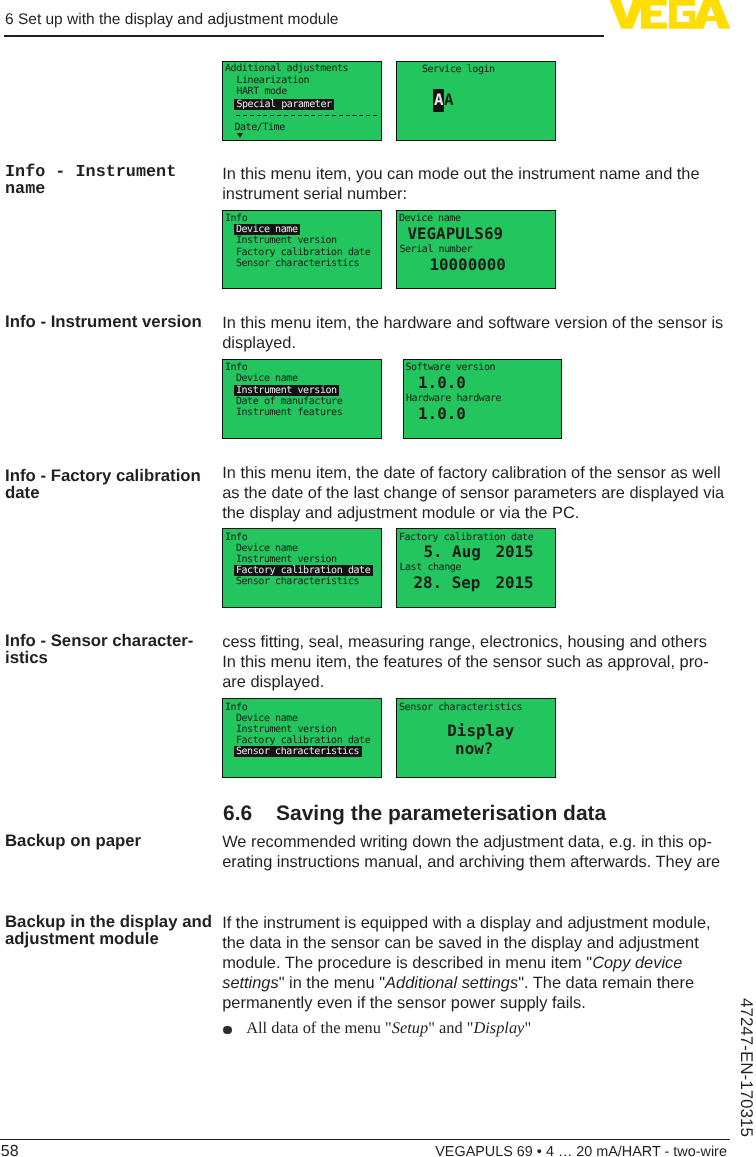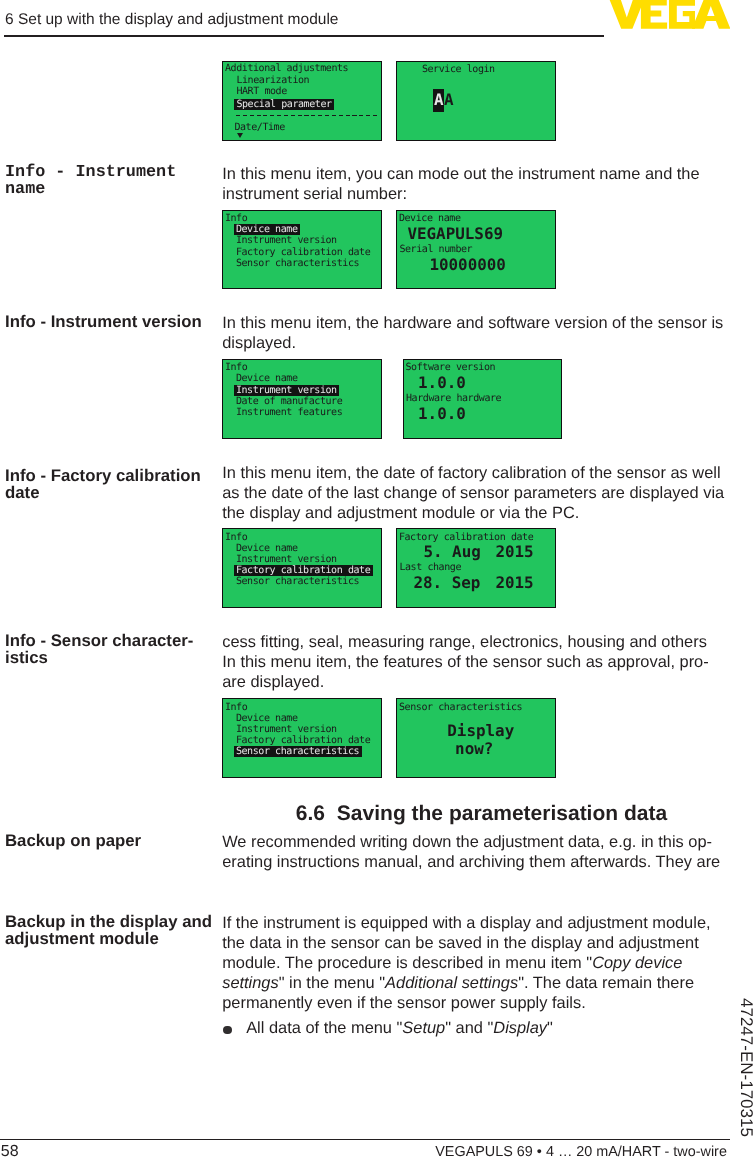--- a/index.html
+++ b/index.html
@@ -17,26 +17,26 @@
   
   .marg{position:absolute;left:5px;width:212px;font-size:16.8px;font-weight:bold;
         line-height:16.5px;}
   .body{position:absolute;left:222.2px;width:505px;font-size:16.4px;line-height:20px;text-align:left;}
   .body p{margin:0;}
   .body p+p{margin-top:5.5px;}
   .tl{display:block;white-space:nowrap;}
   i{font-style:italic;}
 
   
-  .h2{position:absolute;left:223px;width:505px;font-size:21px;font-weight:bold;white-space:nowrap;line-height:21px;text-align:center;}
+  .h2{position:absolute;left:223px;width:505px;font-size:21px;font-weight:bold;white-space:nowrap;line-height:21px;}
   .h2 .num{display:inline-block;width:53px;}
 
   
   ul.bul{margin:5.5px 0 0;padding:0;list-style:none;}
-  ul.bul li{position:relative;padding-left:24px;}
+  ul.bul li{position:relative;padding-left:24px;font-family:Liberation Serif, serif;}
   ul.bul li .dot{position:absolute;left:1.2px;top:7.4px;width:8.4px;height:8.4px;border-radius:50%;background:#302d2e;}
 
   
   .lcd{position:absolute;background:#22c55e;box-sizing:border-box;
        border:1.35px solid #111111;overflow:hidden;}
   .lcd .ln{position:absolute;white-space:pre;font-family:"DejaVu Sans Mono","Liberation Mono",monospace;
            color:#1a1a1a;}
   .lcd .small{font-size:10px;letter-spacing:-0.42px;line-height:10px;}
   .lcd .big{font-size:15.9px;font-weight:bold;line-height:16px;}
   .lcd .sel{background:#131313;color:#e7e7e7;padding:0 2.4px;margin-left:-2.4px;}

